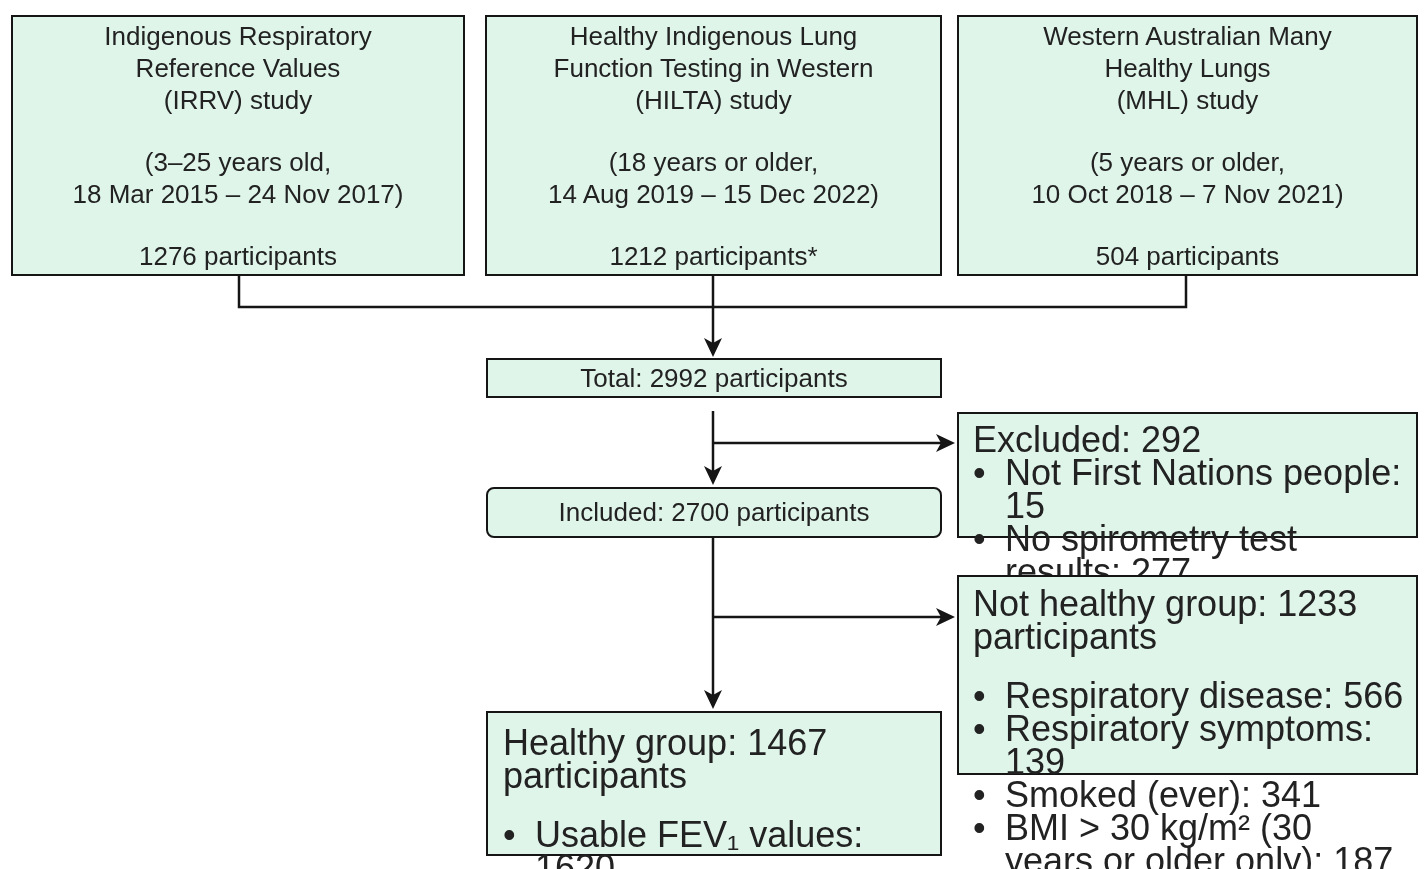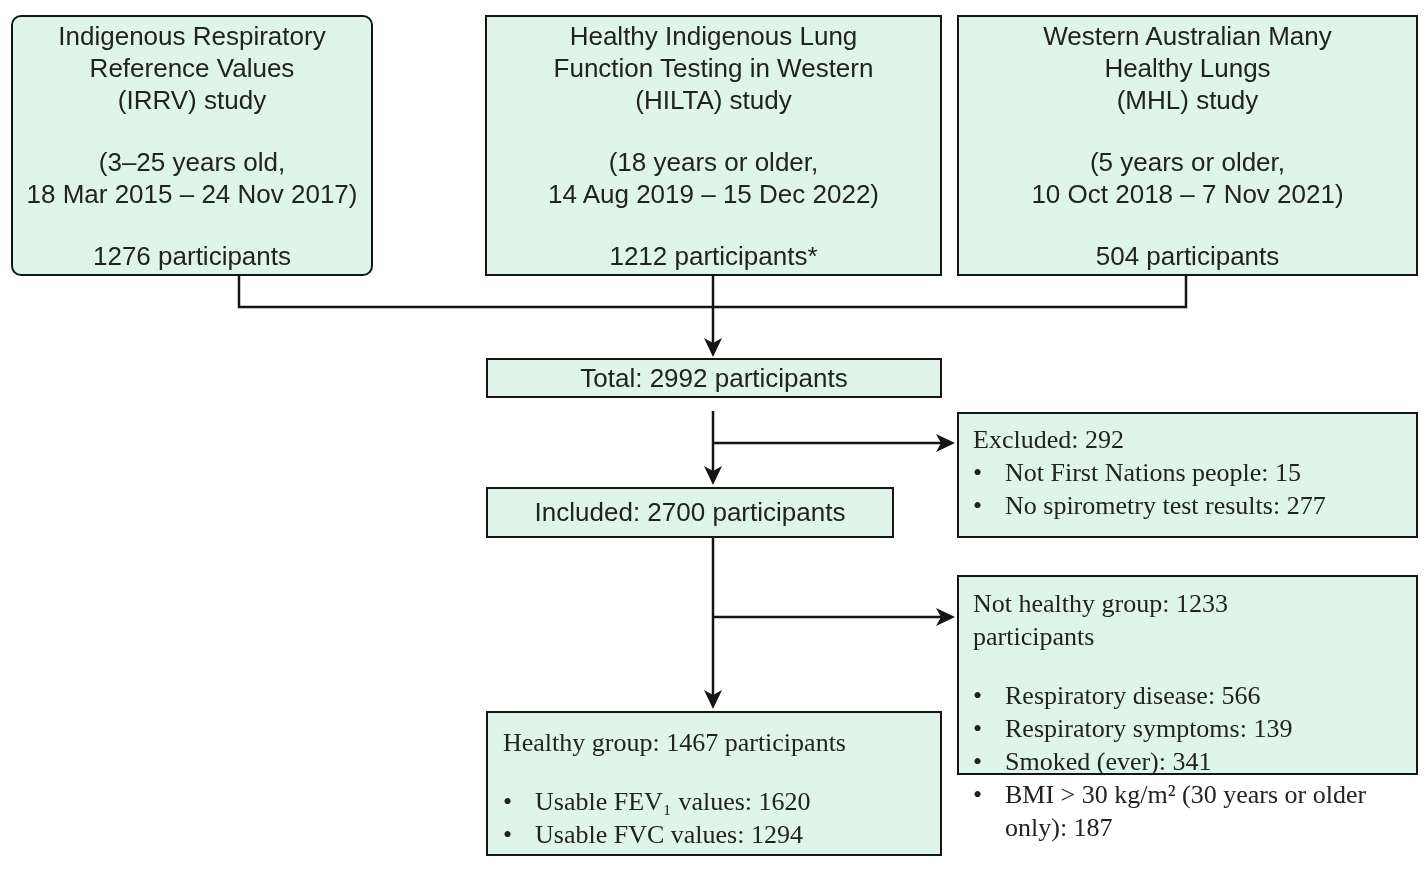--- a/index.html
+++ b/index.html
@@ -23,37 +23,37 @@
     text-align:center;
     gap:30px;
     font-size:26px;line-height:32px;
   }
   .pre{white-space:pre-line;}
   .single-line-box{
     display:flex;align-items:center;justify-content:center;
     font-size:26px;
   }
   .detail-box{
-    font-size:26px;line-height:33px;font-family:Liberation Serif, serif;
+    font-size:36px;line-height:33px;
   }
   .detail-title{white-space:pre-line;}
   .bullet-list{margin-top:0;}
   .bullet-list.spaced{margin-top:26px;}
   .bullet-row{display:flex;align-items:flex-start;}
   .bullet-glyph{flex:0 0 32px;}
   .bullet-text{flex:1 1 auto;}
   #connectors{position:absolute;left:0;top:0;width:1427px;height:869px;}
   #connectors path{stroke:#151515;stroke-width:2.5;fill:none;}
   #connectors polygon{fill:#151515;stroke:none;}
-  #study-box-irrv{left:11px;top:15px;width:362px;height:261px;border-radius:10px;}
+  #study-box-irrv{left:11px;top:15px;width:454px;height:261px;}
   #study-box-hilta{left:485px;top:15px;width:457px;height:261px;}
   #study-box-mhl{left:957px;top:15px;width:461px;height:261px;}
   #total-box{left:486px;top:358px;width:456px;height:40px;}
   #excluded-box{left:957px;top:412px;width:461px;height:126px;padding:9px 10px 9px 14px;}
-  #included-box{left:486px;top:487px;width:408px;height:51px;}
+  #included-box{left:486px;top:487px;width:456px;height:51px;border-radius:8px;}
   #not-healthy-box{left:957px;top:575px;width:461px;height:200px;padding:10px 10px 10px 14px;}
   #healthy-box{left:486px;top:711px;width:456px;height:145px;padding:13px 10px 13px 15px;}
 </style>
 </head>
 <body>
 
 <div id="canvas">
 
   <svg id="connectors" viewBox="0 0 1427 869" xmlns="http://www.w3.org/2000/svg">
 

